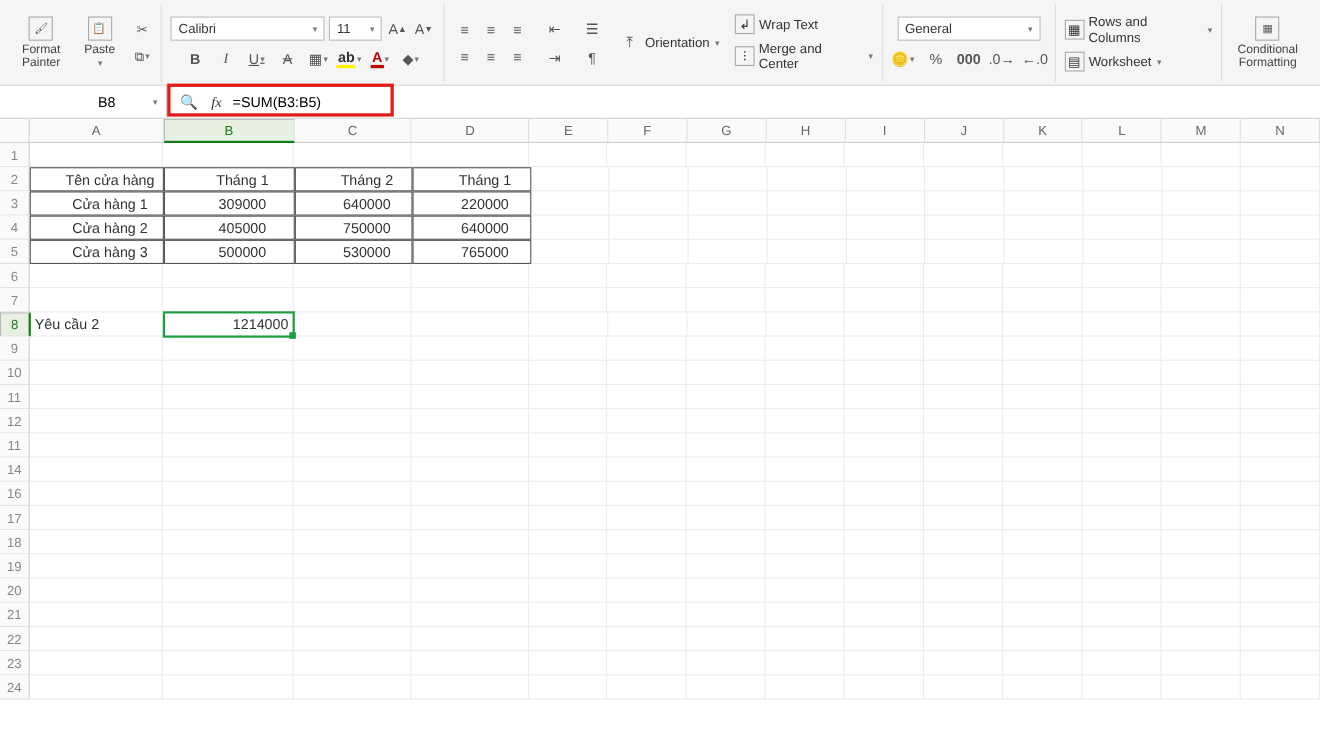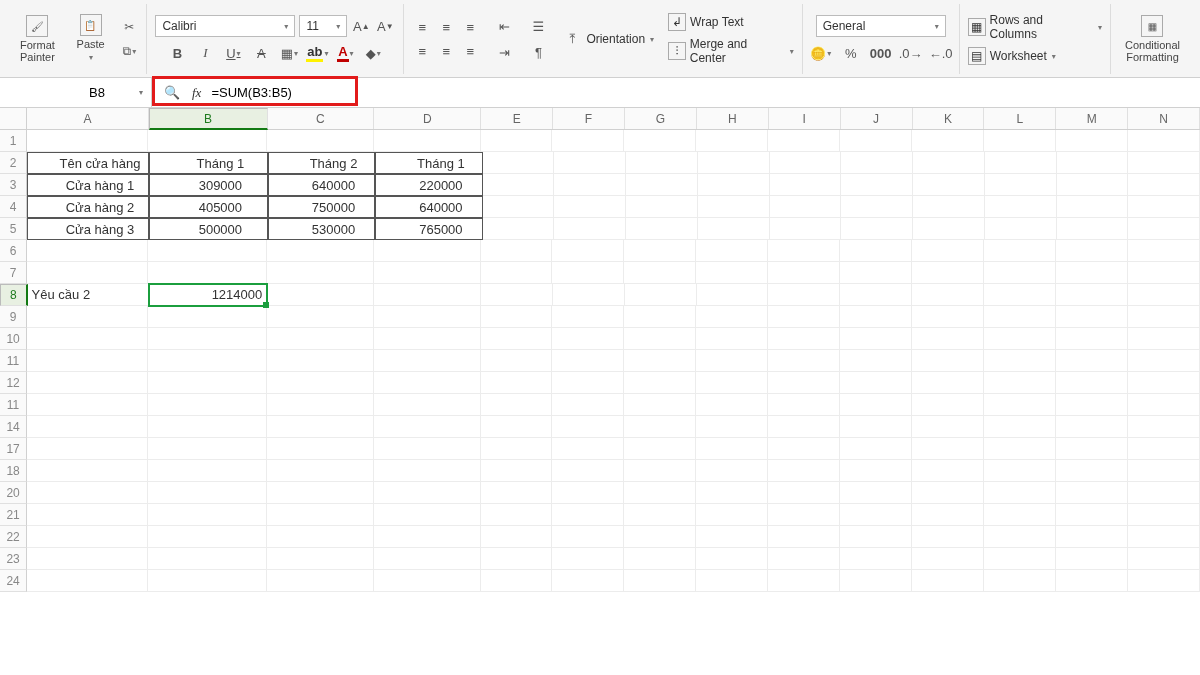--- a/index.html
+++ b/index.html
@@ -451,20 +451,37 @@
         <div class="cell" style="width: 74px;"></div>
         <div class="cell" style="width: 74px;"></div>
         <div class="cell" style="width: 74px;"></div>
         <div class="cell" style="width: 74px;"></div>
         <div class="cell" style="width: 74px;"></div>
         <div class="cell" style="width: 74px;"></div>
         <div class="cell" style="width: 74px;"></div>
         <div class="cell" style="width: 74px;"></div>
       </div>
       <div class="row">
+        <div class="rowhead">16</div>
+        <div class="cell" style="width: 125px;"></div>
+        <div class="cell" style="width: 122px;"></div>
+        <div class="cell" style="width: 110px;"></div>
+        <div class="cell" style="width: 110px;"></div>
+        <div class="cell" style="width: 74px;"></div>
+        <div class="cell" style="width: 74px;"></div>
+        <div class="cell" style="width: 74px;"></div>
+        <div class="cell" style="width: 74px;"></div>
+        <div class="cell" style="width: 74px;"></div>
+        <div class="cell" style="width: 74px;"></div>
+        <div class="cell" style="width: 74px;"></div>
+        <div class="cell" style="width: 74px;"></div>
+        <div class="cell" style="width: 74px;"></div>
+        <div class="cell" style="width: 74px;"></div>
+      </div>
+      <div class="row">
         <div class="rowhead">17</div>
         <div class="cell" style="width: 125px;"></div>
         <div class="cell" style="width: 122px;"></div>
         <div class="cell" style="width: 110px;"></div>
         <div class="cell" style="width: 110px;"></div>
         <div class="cell" style="width: 74px;"></div>
         <div class="cell" style="width: 74px;"></div>
         <div class="cell" style="width: 74px;"></div>
         <div class="cell" style="width: 74px;"></div>
         <div class="cell" style="width: 74px;"></div>
@@ -485,20 +502,37 @@
         <div class="cell" style="width: 74px;"></div>
         <div class="cell" style="width: 74px;"></div>
         <div class="cell" style="width: 74px;"></div>
         <div class="cell" style="width: 74px;"></div>
         <div class="cell" style="width: 74px;"></div>
         <div class="cell" style="width: 74px;"></div>
         <div class="cell" style="width: 74px;"></div>
         <div class="cell" style="width: 74px;"></div>
       </div>
       <div class="row">
+        <div class="rowhead">19</div>
+        <div class="cell" style="width: 125px;"></div>
+        <div class="cell" style="width: 122px;"></div>
+        <div class="cell" style="width: 110px;"></div>
+        <div class="cell" style="width: 110px;"></div>
+        <div class="cell" style="width: 74px;"></div>
+        <div class="cell" style="width: 74px;"></div>
+        <div class="cell" style="width: 74px;"></div>
+        <div class="cell" style="width: 74px;"></div>
+        <div class="cell" style="width: 74px;"></div>
+        <div class="cell" style="width: 74px;"></div>
+        <div class="cell" style="width: 74px;"></div>
+        <div class="cell" style="width: 74px;"></div>
+        <div class="cell" style="width: 74px;"></div>
+        <div class="cell" style="width: 74px;"></div>
+      </div>
+      <div class="row">
         <div class="rowhead">20</div>
         <div class="cell" style="width: 125px;"></div>
         <div class="cell" style="width: 122px;"></div>
         <div class="cell" style="width: 110px;"></div>
         <div class="cell" style="width: 110px;"></div>
         <div class="cell" style="width: 74px;"></div>
         <div class="cell" style="width: 74px;"></div>
         <div class="cell" style="width: 74px;"></div>
         <div class="cell" style="width: 74px;"></div>
         <div class="cell" style="width: 74px;"></div>

